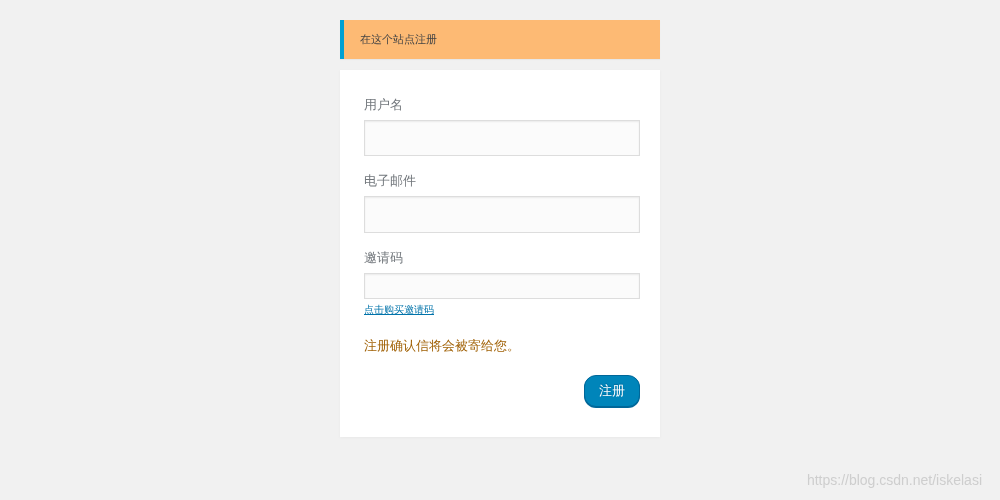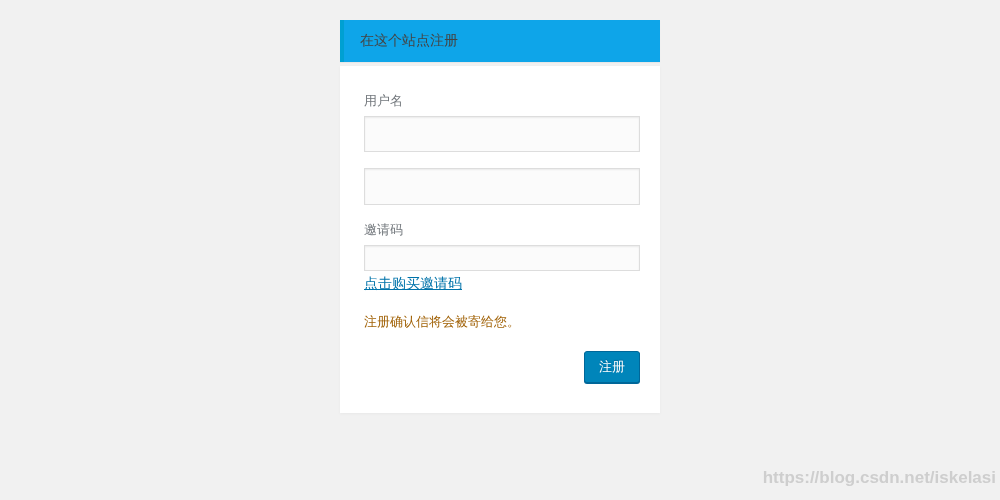--- a/index.html
+++ b/index.html
@@ -15,26 +15,26 @@
       width: 1000px;
       height: 500px;
       position: relative;
     }
     .container {
       width: 320px;
       margin: 0 auto;
       padding-top: 20px;
     }
     .notice {
-      background: #0ea5e9;
+      background: #fdba74;
       border-left: 4px solid #00a0d2;
       padding: 12px 16px;
-      margin-bottom: 4px;
+      margin-bottom: 11px;
       color: #444;
-      font-size: 14px;
+      font-size: 11px;
       box-shadow: 0 1px 1px rgba(0,0,0,0.04);
     }
     .form-box {
       background: #fff;
       padding: 26px 20px 30px 24px;
       box-shadow: 0 1px 3px rgba(0,0,0,0.04);
     }
     .form-group {
       margin-bottom: 16px;
     }
@@ -62,71 +62,71 @@
       line-height: 1.4;
       background: #fbfbfb;
       border: 1px solid #ddd;
       box-shadow: inset 0 1px 2px rgba(0,0,0,0.07);
       color: #32373c;
       outline: none;
     }
     .buy-link {
       color: #0073aa;
       text-decoration: underline;
-      font-size: 14px;
+      font-size: 10px;
       display: inline-block;
       margin-top: 4px;
       cursor: pointer;
     }
     .confirm-text {
       color: #a16207;
       font-size: 13px;
       margin-top: 18px;
       margin-bottom: 20px;
     }
     .submit-row {
       text-align: right;
     }
     .submit-btn {
       background: #0085ba;
       border: 1px solid #006799;
       color: #fff;
       padding: 6px 14px;
       font-size: 13px;
-      border-radius: 3px;
+      border-radius: 12px;
       cursor: pointer;
       box-shadow: 0 1px 0 #006799;
       text-shadow: 0 -1px 1px #006799;
     }
     .watermark {
       position: absolute;
       bottom: 12px;
-      right: 4px;
+      right: 18px;
       color: rgba(140,140,140,0.35);
-      font-size: 17px;
+      font-size: 14px;
       font-family: Arial, sans-serif;
       pointer-events: none;
-      font-weight: bold;
     }
   </style>
 </head>
 <body>
 
 <div class="container">
   <div class="notice">
     <span>在这个站点注册</span>
   </div>
 
   <div class="form-box">
     <div class="form-group">
       <label class="form-label">用户名</label>
       <input type="text" class="form-input" value="" style="">
     </div>
 
     <div class="form-group">
+      <label class="form-label">电子邮件</label>
       <input type="text" class="form-input" value="" style="">
     </div>
 
     <div class="form-group" style="margin-bottom:20px;">
       <label class="form-label">邀请码</label>
       <input type="text" class="form-input-small" value="" style="">
       <a class="buy-link">点击购买邀请码</a>
     </div>
 
     <div class="confirm-text">注册确认信将会被寄给您。</div>

